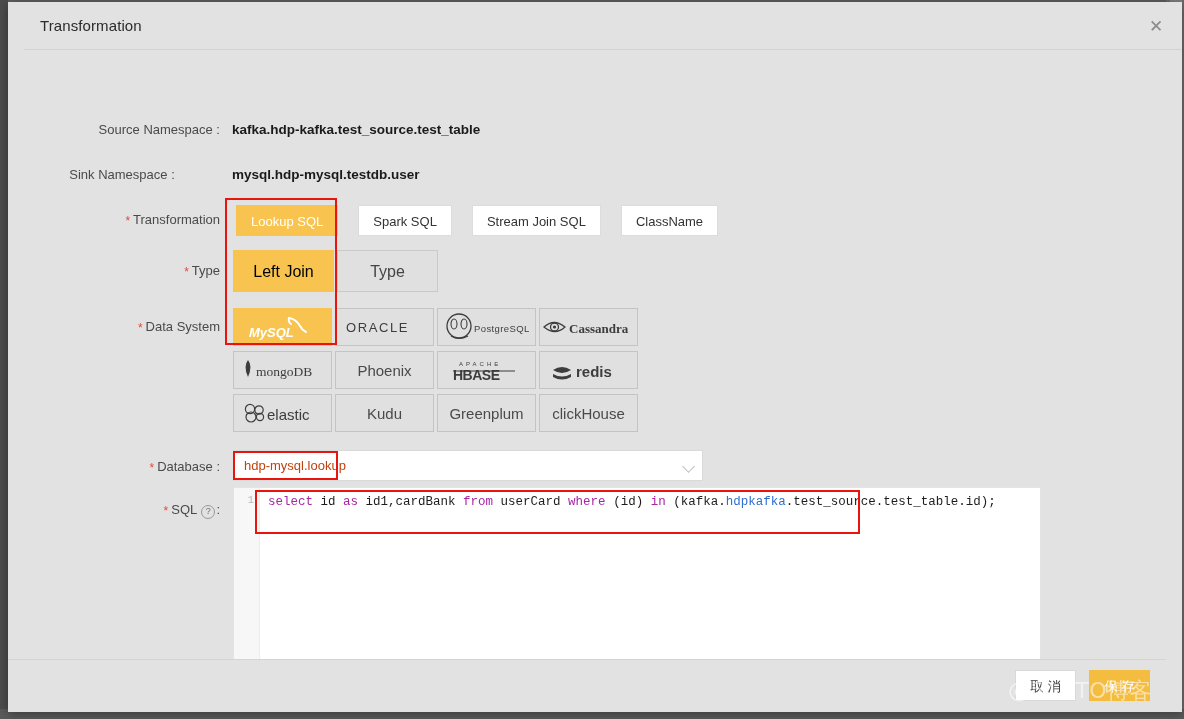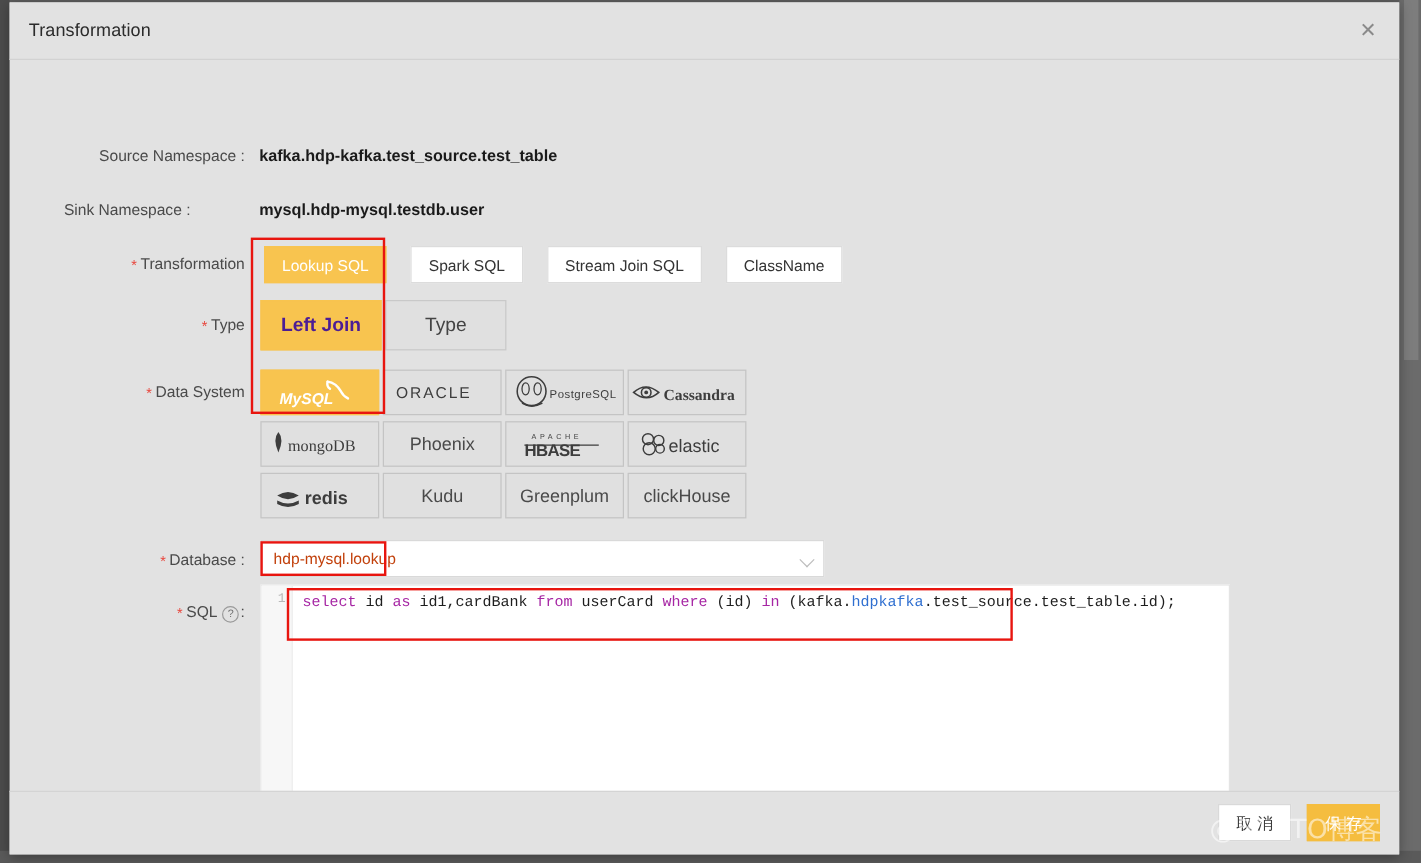--- a/index.html
+++ b/index.html
@@ -16,20 +16,21 @@
   .backdrop-left{position:absolute;left:0;top:0;width:8px;height:719px;background:#4c4c4c;}
   .backdrop-right{position:absolute;right:0;top:0;width:18px;height:719px;background:#6b6b6b;}
   .backdrop-right .sb-thumb{position:absolute;right:2px;top:0;width:12px;height:300px;background:#7d7d7d;}
   .backdrop-bottom{position:absolute;left:0;bottom:0;width:1184px;height:10px;background:#5a5a5a;}
 
   
   .modal{
     position:absolute;left:8px;top:2px;width:1158px;height:710px;
     background:#e2e2e2;
     box-shadow:0 2px 10px rgba(0,0,0,.35);
+    padding-left:16px;
   }
   .modal-header{
     position:relative;height:47px;background:#e2e2e2;
     border-bottom:1px solid #d2d2d2;
   }
   .modal-title{
     position:absolute;left:16px;top:15px;
     font-size:15px;color:#2b2b2b;letter-spacing:.1px;
   }
   .close-btn{
@@ -59,21 +60,21 @@
     white-space:nowrap;
   }
   .tbtn.active{background:#f8c44f;border-color:#f8c44f;color:#fff;}
 
   
   .tybtn{
     width:101px;height:42px;background:#e0e0e0;border:1px solid #c9c9c9;
     font-size:16px;color:#444;line-height:42px;text-align:center;cursor:pointer;
     box-sizing:border-box;margin-right:3px;
   }
-  .tybtn.active{background:#f8c44f;border-color:#f8c44f;color:#4c1d95;font-weight:bold;}
+  .tybtn.active{background:#f8c44f;border-color:#f8c44f;color:#000000;}
 
   
   .ds-grid{position:absolute;display:flex;flex-wrap:wrap;width:410px;}
   .dsbtn{
     width:99px;height:38px;margin:0 3px 5px 0;
     background:#e0e0e0;border:1px solid #c4c4c4;box-sizing:border-box;
     display:flex;align-items:center;justify-content:center;cursor:pointer;
     font-size:15px;color:#4a4a4a;overflow:hidden;
   }
   .dsbtn.active{background:#f8c44f;border-color:#f8c44f;color:#fff;}
@@ -238,39 +239,39 @@
             <span>
               <svg width="76" height="26" viewBox="0 0 76 26">
                 <text x="10" y="9" font-family="Liberation Sans,sans-serif" font-size="6" letter-spacing="3" fill="#3d3d3d">APACHE</text>
                 <text x="4" y="23" font-family="Liberation Sans,sans-serif" font-size="14" font-weight="bold" letter-spacing="-0.5" fill="#3d3d3d">HBASE</text>
                 <line x1="4" y1="14" x2="66" y2="14" stroke="#3d3d3d" stroke-width="1"></line>
               </svg>
             </span>
           </div>
           <div class="dsbtn">
             <span>
+              <svg width="78" height="24" viewBox="0 0 78 24">
+                <path d="M3 12 q9 -6 18 0 q-9 6 -18 0 z" fill="#3d3d3d"></path>
+                <path d="M3 16 q9 5 18 0 l0 3 q-9 5 -18 0 z" fill="#3d3d3d"></path>
+                <text x="26" y="19" font-family="Liberation Sans,sans-serif" font-size="15" font-weight="bold" fill="#3d3d3d">redis</text>
+              </svg>
+            </span>
+          </div>
+          <div class="dsbtn">
+            <span>
               <svg width="86" height="24" viewBox="0 0 86 24">
                 <circle cx="10" cy="8" r="4.6" fill="none" stroke="#3d3d3d" stroke-width="1.2"></circle>
                 <circle cx="19" cy="9" r="4.2" fill="none" stroke="#3d3d3d" stroke-width="1.2"></circle>
                 <circle cx="11" cy="16" r="5" fill="none" stroke="#3d3d3d" stroke-width="1.2"></circle>
                 <circle cx="20" cy="16" r="3.6" fill="none" stroke="#3d3d3d" stroke-width="1.2"></circle>
                 <text x="27" y="19" font-family="Liberation Sans,sans-serif" font-size="15" fill="#3d3d3d">elastic</text>
               </svg>
             </span>
           </div>
           <div class="dsbtn">
-            <span>
-              <svg width="78" height="24" viewBox="0 0 78 24">
-                <path d="M3 12 q9 -6 18 0 q-9 6 -18 0 z" fill="#3d3d3d"></path>
-                <path d="M3 16 q9 5 18 0 l0 3 q-9 5 -18 0 z" fill="#3d3d3d"></path>
-                <text x="26" y="19" font-family="Liberation Sans,sans-serif" font-size="15" font-weight="bold" fill="#3d3d3d">redis</text>
-              </svg>
-            </span>
-          </div>
-          <div class="dsbtn">
             <span>Kudu</span>
           </div>
           <div class="dsbtn">
             <span>Greenplum</span>
           </div>
           <div class="dsbtn">
             <span>clickHouse</span>
           </div>
         </div>
 

